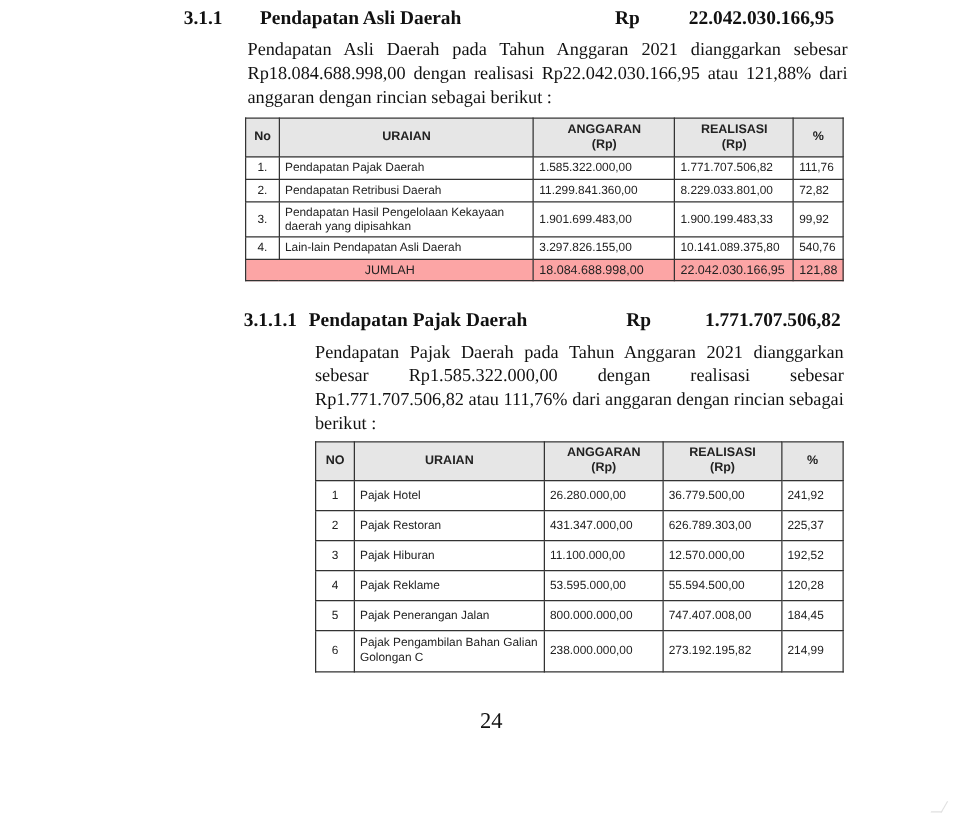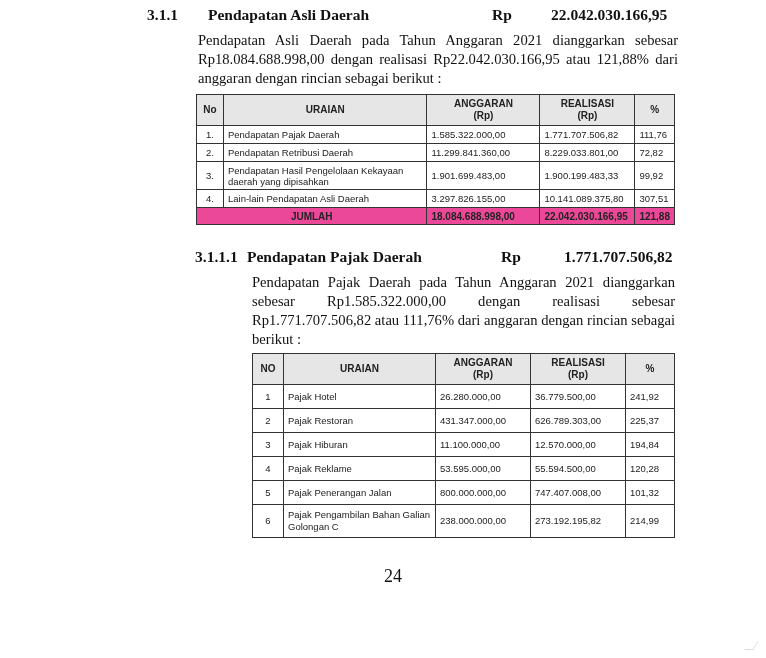--- a/index.html
+++ b/index.html
@@ -18,21 +18,21 @@
   .h2 .rp { position:absolute; left:306px; }
   .h2 .amt { position:absolute; left:369px; }
 
   table { position:absolute; border-collapse:collapse; font-family:"Liberation Sans", sans-serif; color:#222; }
   td, th { border:1px solid #333; padding:0 4px; }
   th { background:#e6e6e6; font-weight:bold; font-size:10px; text-align:center; line-height:12px; }
   .t1 { top:94px; left:196px; width:479px; font-size:9.5px; }
   .t1 th { height:30px; }
   .t1 td { height:17px; }
   .t1 td.tall { height:27px; line-height:11px; }
-  .t1 tr.total td { background:#ec4899; font-weight:bold; font-size:10px; height:16px; }
+  .t1 tr.total td { background:#fca5a5; font-weight:normal; font-size:10px; height:16px; }
   .t2 { top:353px; left:252px; width:423px; font-size:9.5px; }
   .t2 th { height:30px; }
   .t2 td { height:23px; }
   .t2 td.tall { height:32px; line-height:12px; }
   .c { text-align:center; }
   .r { }
   .l { text-align:left; }
   .outer { border:1.5px solid #222; }
   .pageno { position:absolute; top:566px; left:384px; font-size:18px; }
   .grip { position:absolute; right:10px; bottom:8px; width:8px; height:8px; border-right:1px solid #ccc; border-bottom:1px solid #ccc; transform:skew(-30deg); opacity:.6; }
@@ -77,21 +77,21 @@
     <td class="l tall">Pendapatan Hasil Pengelolaan  Kekayaan daerah yang dipisahkan</td>
     <td class="r tall">1.901.699.483,00</td>
     <td class="r tall">1.900.199.483,33</td>
     <td class="r tall">99,92</td>
   </tr>
   <tr>
     <td class="c">4.</td>
     <td class="l">Lain-lain Pendapatan Asli Daerah</td>
     <td class="r">3.297.826.155,00</td>
     <td class="r">10.141.089.375,80</td>
-    <td class="r">307,51</td>
+    <td class="r">540,76</td>
   </tr>
   <tr class="total">
     <td class="c" colspan="2">JUMLAH</td>
     <td class="r">18.084.688.998,00</td>
     <td class="r">22.042.030.166,95</td>
     <td class="r">121,88</td>
   </tr>
 </tbody>
   </table>
 
@@ -125,35 +125,35 @@
     <td class="l">Pajak Restoran</td>
     <td class="r">431.347.000,00</td>
     <td class="r">626.789.303,00</td>
     <td class="r">225,37</td>
   </tr>
   <tr>
     <td class="c">3</td>
     <td class="l">Pajak Hiburan</td>
     <td class="r">11.100.000,00</td>
     <td class="r">12.570.000,00</td>
-    <td class="r">194,84</td>
+    <td class="r">192,52</td>
   </tr>
   <tr>
     <td class="c">4</td>
     <td class="l">Pajak Reklame</td>
     <td class="r">53.595.000,00</td>
     <td class="r">55.594.500,00</td>
     <td class="r">120,28</td>
   </tr>
   <tr>
     <td class="c">5</td>
     <td class="l">Pajak Penerangan Jalan</td>
     <td class="r">800.000.000,00</td>
     <td class="r">747.407.008,00</td>
-    <td class="r">101,32</td>
+    <td class="r">184,45</td>
   </tr>
   <tr>
     <td class="c tall">6</td>
     <td class="l tall">Pajak Pengambilan Bahan Galian Golongan C</td>
     <td class="r tall">238.000.000,00</td>
     <td class="r tall">273.192.195,82</td>
     <td class="r tall">214,99</td>
   </tr>
 </tbody>
   </table>

